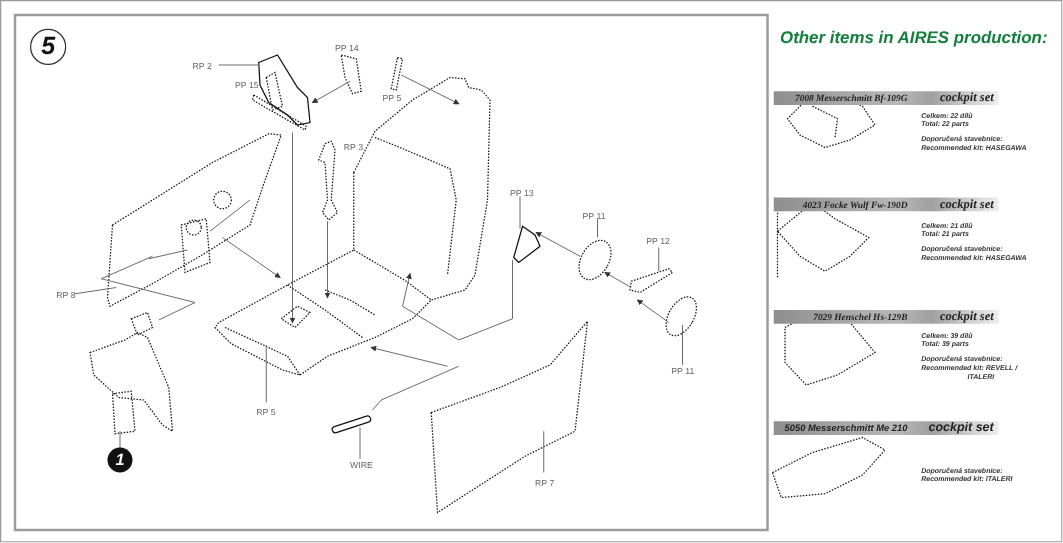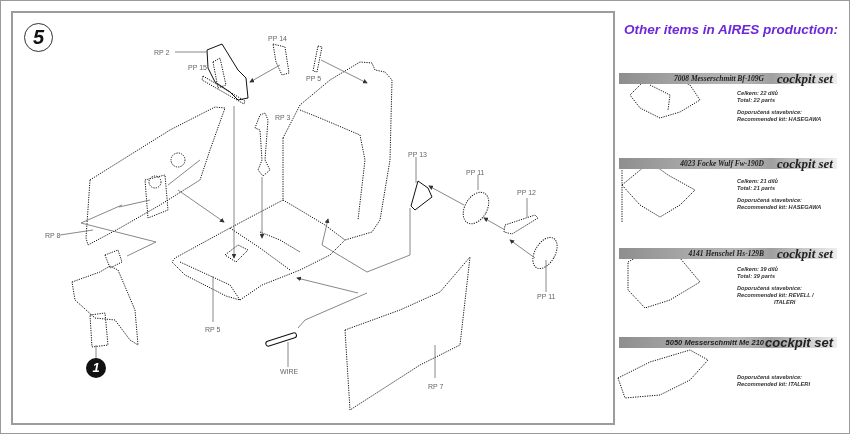--- a/index.html
+++ b/index.html
@@ -16,29 +16,29 @@
                  border-radius:50%; background:#111; color:#fff; font-weight:bold;
                  font-style:italic; font-size:13px; text-align:center; line-height:20px; }
   svg.drawing { position:absolute; left:0; top:0; }
   .lbl { font-family:"Liberation Sans", sans-serif; font-size:7px; fill:#666; }
   .dot { fill:none; stroke:#111; stroke-width:1; stroke-dasharray:1.2 1.2; }
   .solid { fill:none; stroke:#111; stroke-width:1; }
   .lead { fill:none; stroke:#6a6a6a; stroke-width:0.8; }
   .arrow { fill:#333; }
 
   .side-title { position:absolute; left:624px; top:22px; font-size:13.5px; font-weight:bold;
-                font-style:italic; color:#6d28d9; white-space:nowrap; }
-  .product { position:absolute; left:619px; width:218px; }
+                font-style:italic; color:#15803d; white-space:nowrap; }
+  .product { position:absolute; left:619px; width:180px; }
   .pbar { position:relative; height:11px;
           background:linear-gradient(to right,#8e8e8e 0%,#a6a6a6 30%,#b8b8b8 55%,#a0a0a0 70%,#c9c9c9 85%,#eeeeee 100%); }
   .pbar .code { position:absolute; right:73px; top:0; font-family:"Liberation Serif", serif;
                 font-weight:bold; font-style:italic; font-size:7.5px; line-height:11px; color:#222; white-space:nowrap; }
   .pbar .code.sans { font-family:"Liberation Sans", sans-serif; }
   .pbar .kind { position:absolute; right:4px; top:0; font-family:"Liberation Serif", serif;
-                font-weight:bold; font-style:italic; font-size:13px; line-height:11px; color:#222; }
+                font-weight:bold; font-style:italic; font-size:10px; line-height:11px; color:#222; }
   .pbar .kind.sans { font-family:"Liberation Sans", sans-serif; }
   .pinfo { position:absolute; left:118px; font-size:5.6px; font-weight:bold; font-style:italic;
            color:#333; line-height:7px; white-space:nowrap; }
 </style>
 </head>
 <body>
 
 <div class="page-frame"></div>
 <div class="panel"></div>
 
@@ -187,21 +187,21 @@
     <div>Celkem: 21 dílů</div>
     <div>Total:  21 parts</div>
     <div style="height:5px;"></div>
     <div>Doporučená stavebnice:</div>
     <div>Recommended kit:  HASEGAWA</div>
   </div>
 </div>
 
 <div class="product" style="top:248px;">
   <div class="pbar">
-    <span class="code">4141   Henschel Hs-129B</span>
+    <span class="code">7029   Henschel Hs-129B</span>
     <span class="kind">cockpit set</span>
   </div>
   <div class="pinfo" style="top:18px;">
     <div>Celkem: 39 dílů</div>
     <div>Total: 39 parts</div>
     <div style="height:5px;"></div>
     <div>Doporučená stavebnice:</div>
     <div>Recommended kit: REVELL /</div>
     <div style="padding-left:37px;">                           ITALERI</div>
   </div>

